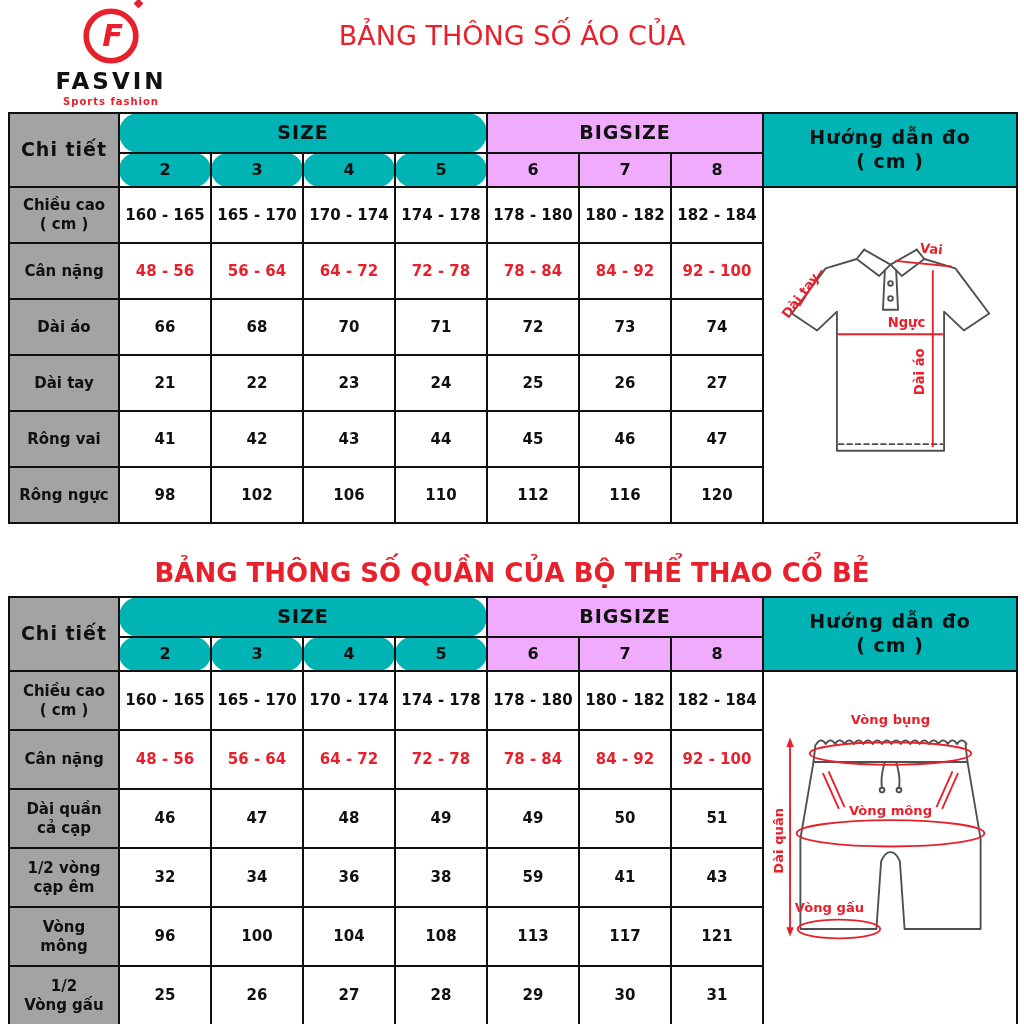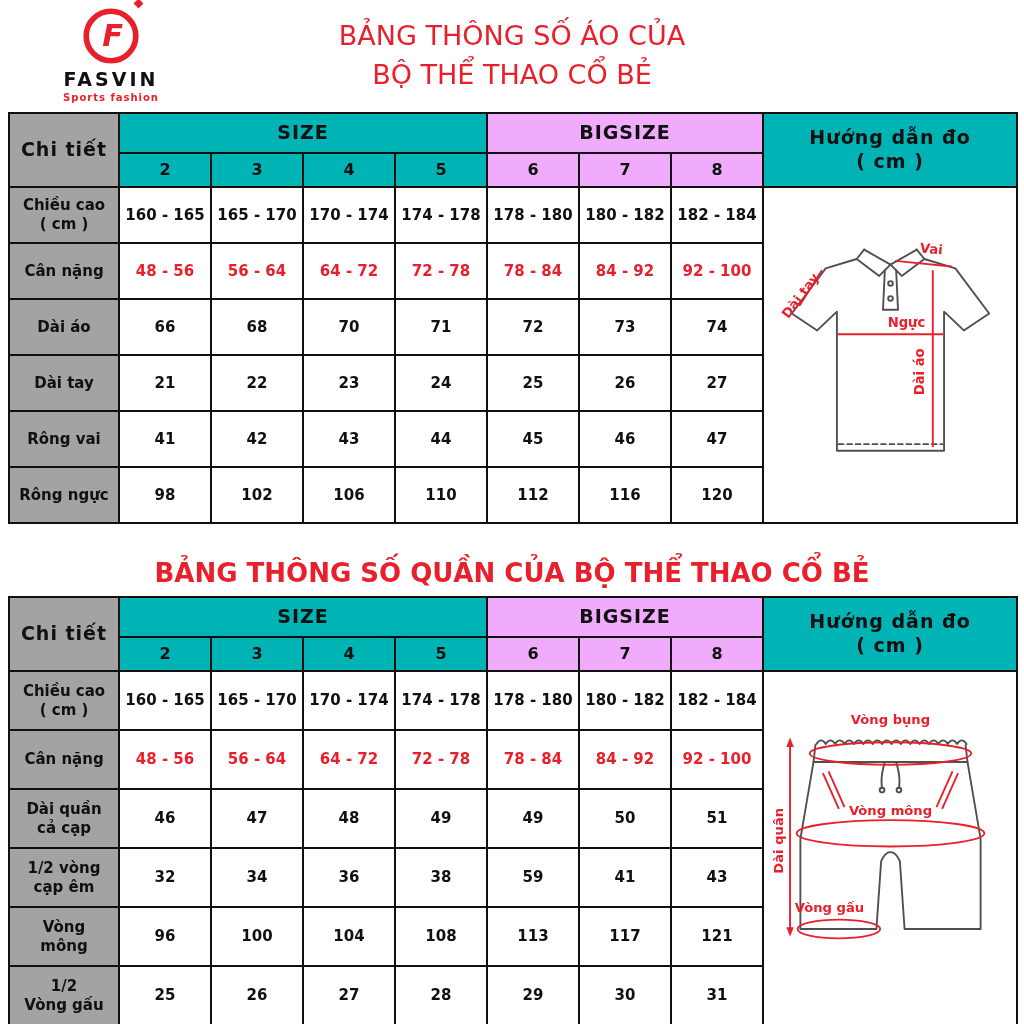--- a/index.html
+++ b/index.html
@@ -8,37 +8,37 @@
     background: #ffffff;
     font-family: "DejaVu Sans", sans-serif;
     overflow: hidden;
   }
   .page { width: 1024px; height: 1024px; position: relative; }
 
   
   .top-header { position: relative; height: 112px; }
   .logo { position: absolute; left: 46px; top: 4px; width: 130px; text-align: center; }
   .logo-ring { display: block; margin: 0 auto; }
-  .logo-name { font-size: 19px; font-weight: bold; color: #111; letter-spacing: 3px; position: relative; }
+  .logo-name { font-size: 23px; font-weight: bold; color: #111; letter-spacing: 3px; position: relative; }
   .logo-spark { position: absolute; top: -4px; right: 34px; width: 7px; height: 7px; background: #e8202c;
                 transform: rotate(45deg); }
   .logo-tagline { font-size: 10px; font-weight: bold; color: #e8202c; letter-spacing: 1px; margin-top: 2px; }
   .main-title { padding-top: 16px; text-align: center; color: #e8202c; font-weight: normal;
                 font-size: 27px; line-height: 1.45; }
 
   
   table.spec { border-collapse: collapse; table-layout: fixed; width: 1008px; margin-left: 8px; }
   .spec th, .spec td {
     border: 2px solid #101010; text-align: center; vertical-align: middle;
     font-weight: bold; color: #101010; line-height: 1.25;
   }
   .spec thead tr.group-row th { height: 40px; font-size: 19px; letter-spacing: 1px; }
   .spec thead tr.size-row th { height: 34px; font-size: 16px; }
   .detail-header { background: #a3a3a3; font-size: 17px; margin-left: 27px; }
-  .c-teal   { background: #00b3b5; }
+  .c-teal   { background: #00b3b5; border-radius: 20px; }
   .c-orange { background: #f0abfc; }
   .guide-header { background: #00b3b5; font-size: 19px; line-height: 1.4; margin-left: 23px; }
   .row-label  { background: #a3a3a3; font-size: 15px; white-space: pre-line; padding: 0 4px; margin-left: 20px; }
   .value-cell { background: #ffffff; font-size: 15px; }
   .value-cell.red { color: #e8202c; }
   #shirt-table tbody th, #shirt-table tbody td { height: 56px; }
   #pants-table tbody th, #pants-table tbody td { height: 59px; }
   .diagram-cell { background: #ffffff; padding: 0; }
 
   .section-title { text-align: center; color: #e8202c; font-weight: bold; font-size: 26px;
@@ -57,21 +57,20 @@
       <svg class="logo-ring" width="64" height="64" viewBox="0 0 80 80">
         <circle cx="40" cy="40" r="31" fill="none" stroke="#e8202c" stroke-width="7"></circle>
         <text x="42" y="53" font-size="38" font-weight="bold" font-style="italic" font-family="DejaVu Sans, sans-serif" fill="#e8202c" text-anchor="middle">F</text>
       </svg>
       <div class="logo-name">FASVIN</div>
       <div class="logo-spark"></div>
       <div class="logo-tagline">Sports fashion</div>
     </div>
     <div class="main-title">
       <div>BẢNG THÔNG SỐ ÁO CỦA</div>
-      <div>BỘ THỂ THAO CỔ BẺ</div>
     </div>
   </div>
 
   <table class="spec" id="shirt-table">
     <colgroup>
       <col style="width:110px">
       <col style="width:92px">
         <col style="width:92px">
         <col style="width:92px">
         <col style="width:92px">

